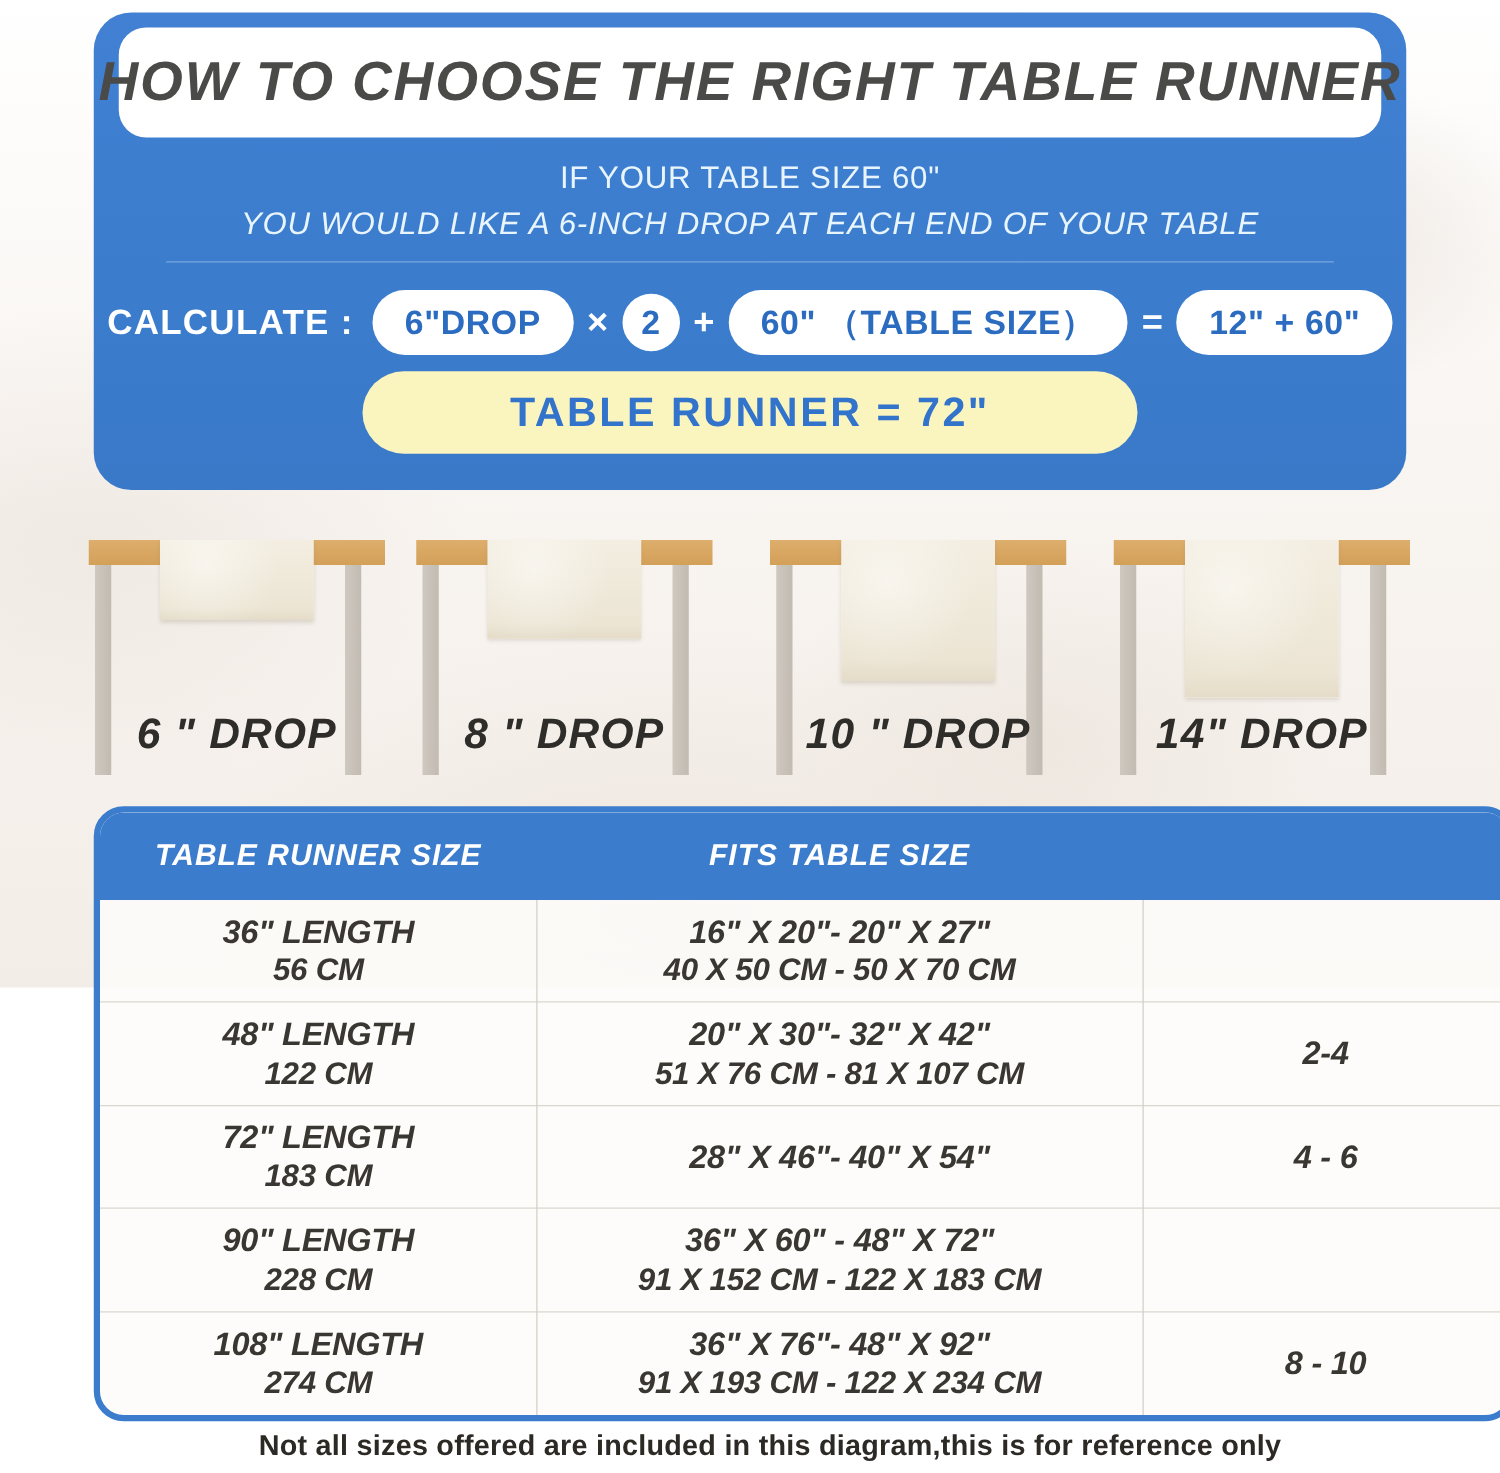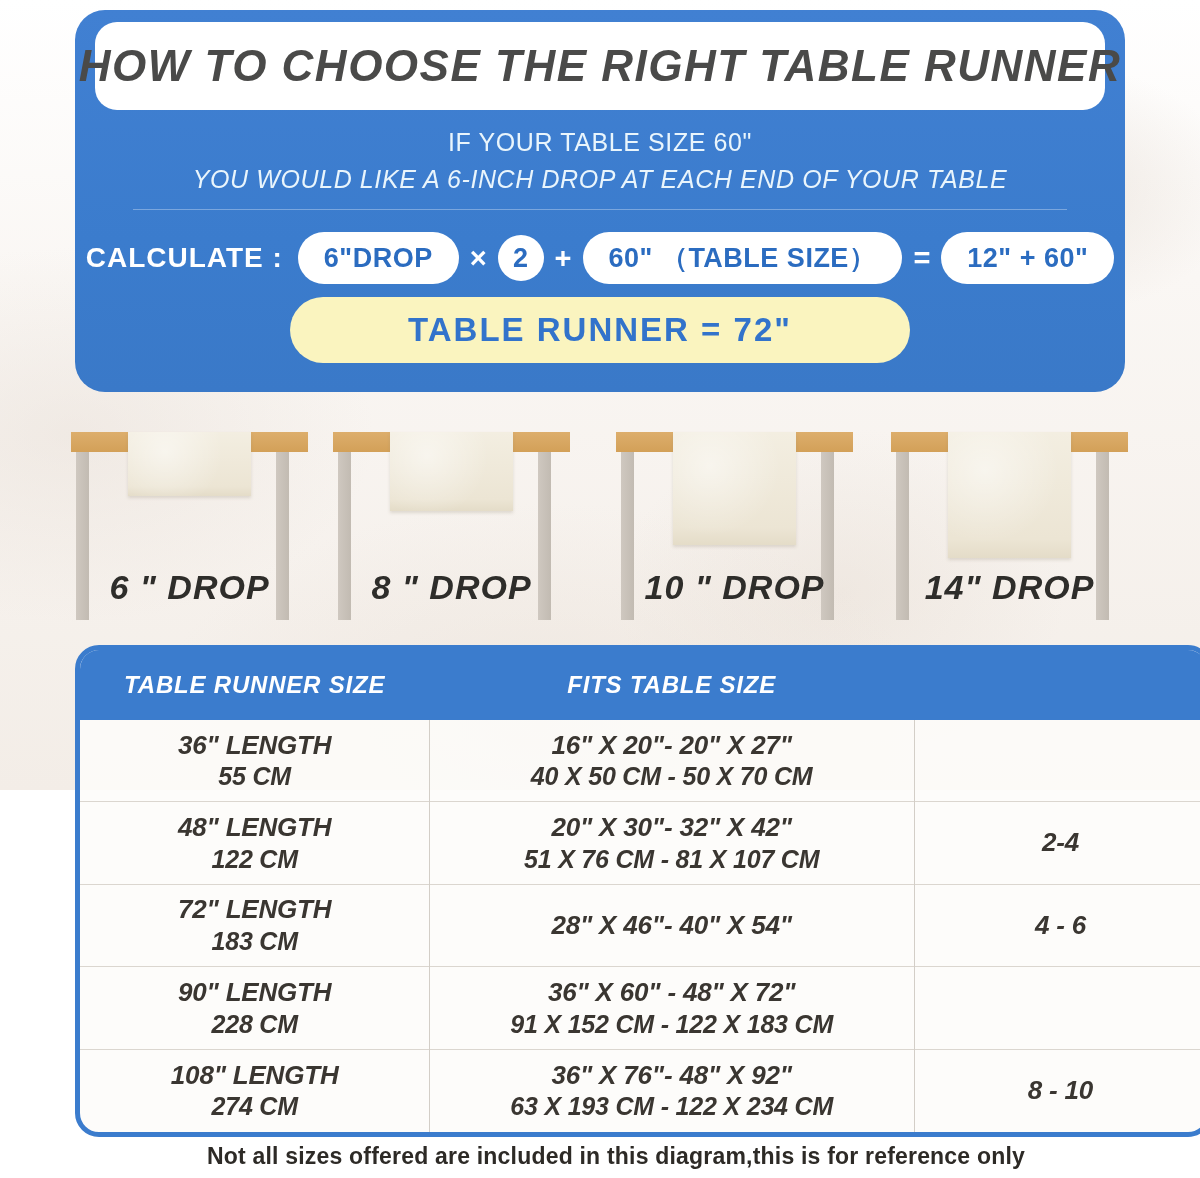--- a/index.html
+++ b/index.html
@@ -191,21 +191,21 @@
       <div>TABLE RUNNER SIZE</div>
       <div>FITS TABLE SIZE</div>
     </div>
     <div class="tbody">
       <div class="vline v1"></div>
       <div class="vline v2"></div>
 
       <div class="trow">
         <div class="cell">
             <div>36" LENGTH</div>
-            <div class="sub">55 CM</div>
+            <div class="sub">56 CM</div>
           </div>
         <div class="cell">
             <div>16" X 20"- 20" X 27"</div>
             <div class="sub">40 X 50 CM - 50 X 70 CM</div>
           </div>
       </div>
       <div class="trow">
         <div class="cell">
             <div>48" LENGTH</div>
             <div class="sub">122 CM</div>
@@ -236,21 +236,21 @@
             <div class="sub">91 X 152 CM - 122 X 183 CM</div>
           </div>
       </div>
       <div class="trow">
         <div class="cell">
             <div>108" LENGTH</div>
             <div class="sub">274 CM</div>
           </div>
         <div class="cell">
             <div>36" X 76"- 48" X 92"</div>
-            <div class="sub">63 X 193 CM - 122 X 234 CM</div>
+            <div class="sub">91 X 193 CM - 122 X 234 CM</div>
           </div>
         <div class="cell">8 - 10</div>
       </div>
     </div>
   </div>
 
   <div class="footer-note">Not all sizes offered are included in this diagram,this is for reference only</div>
 
 </div>
 

